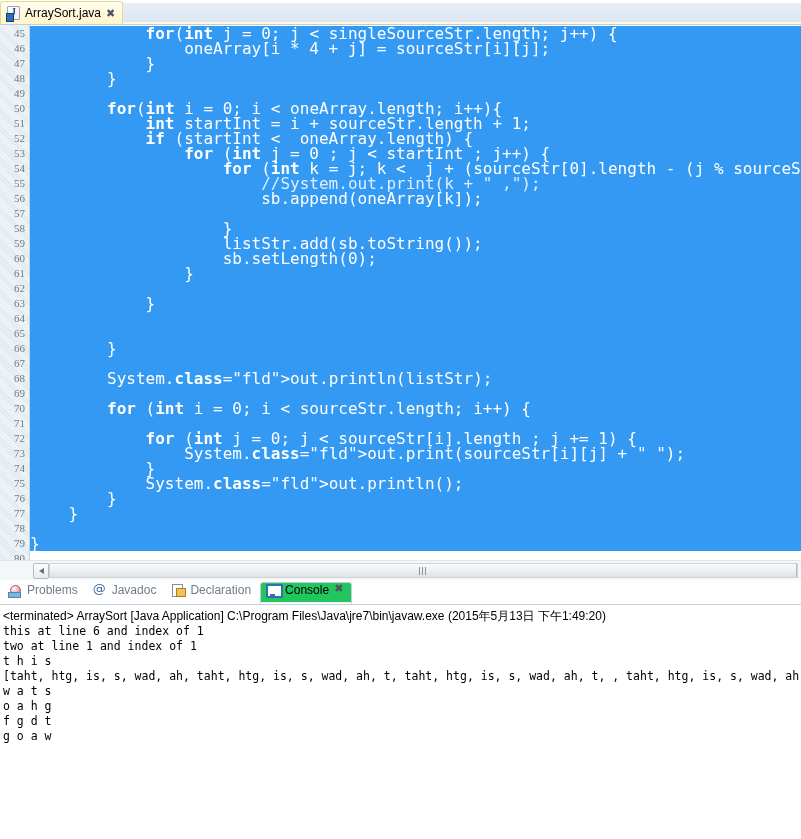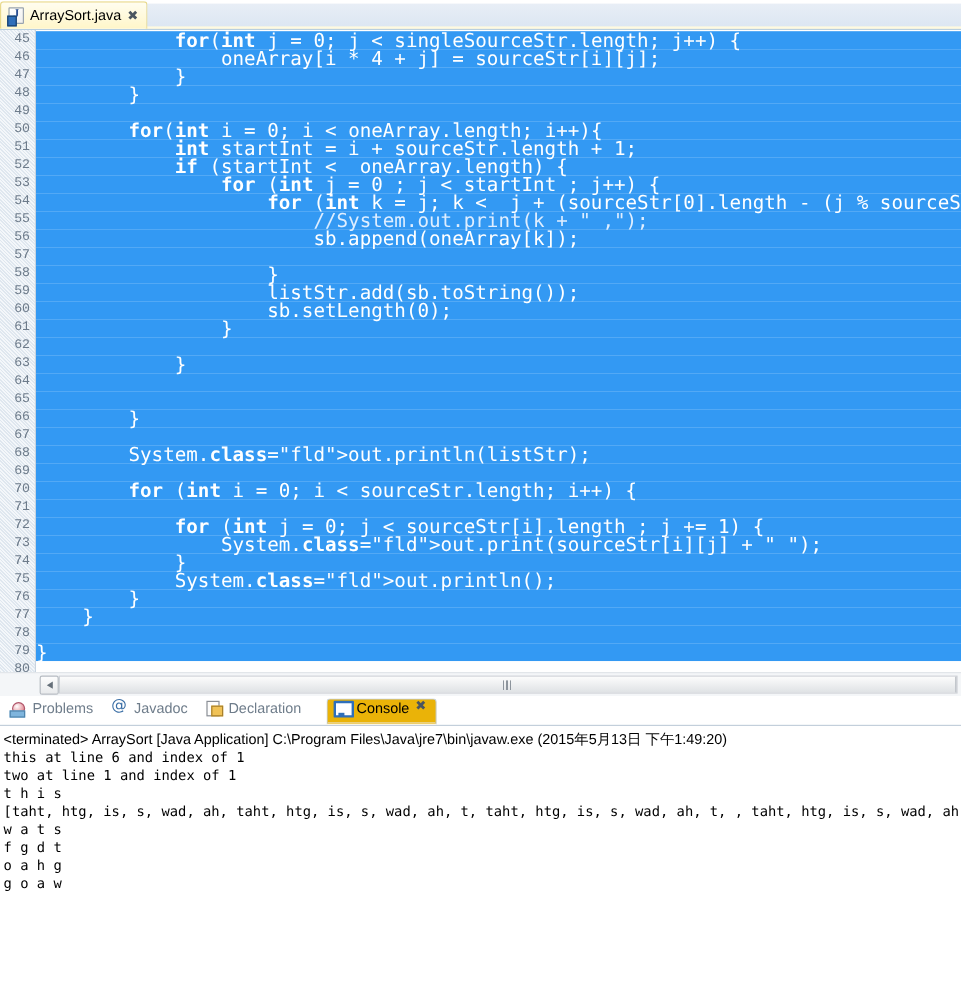--- a/index.html
+++ b/index.html
@@ -84,21 +84,21 @@
     width: 30px;
     flex: 0 0 30px;
     background:
       repeating-linear-gradient(45deg, #dfe7ef 0 1px, #f4f7fa 1px 2px);
     border-right: 1px solid #c8d4e0;
     padding-top: 1px;
     text-align: right;
   }
   .gutter .ln {
     height: 15px; line-height: 15px;
-    font-family: Liberation Mono, monospace;
+    font-family: Liberation Serif, serif;
     font-size: 11px;
     color: #6d7b8a;
     padding-right: 4px;
   }
   .code-area {
     flex: 1;
     position: relative;
     overflow: hidden;
     padding-top: 1px;
     background: #ffffff;
@@ -169,26 +169,25 @@
   .vtab {
     display: flex; gap: 5px;
     height: 22px;
     padding: 0 8px 0 5px;
     font-size: 12px;
     color: #6f7d8b;
     border: 1px solid transparent;
   }
   .vtab.active {
     color: #000;
-    background: #eab308;
+    background: #22c55e;
     border: 1px solid #c3cfdb;
     border-bottom-color: #ffffff;
     border-radius: 3px 3px 0 0;
     box-shadow: 0 -1px 0 #e9eff5 inset;
-    margin-left: 12px;
   }
   .vicon { width: 14px; height: 14px; position: relative; flex: 0 0 14px; }
 
   .ic-problems:before {
     content: ""; position: absolute; left: 2px; top: 2px;
     width: 9px; height: 9px; border-radius: 50%;
     background: radial-gradient(circle at 35% 30%, #ffffff, #e8a0a8 60%, #c4626e);
     border: 1px solid #b0556a;
   }
   .ic-problems:after {
@@ -372,17 +371,17 @@
   </div>
 
 <div class="console">
   <div class="console-header">&lt;terminated&gt; ArraySort [Java Application] C:\Program Files\Java\jre7\bin\javaw.exe (2015年5月13日 下午1:49:20)</div>
   <div>
       <div class="cons-line">this at line 6 and index of 1</div>
       <div class="cons-line">two at line 1 and index of 1</div>
       <div class="cons-line">t h i s</div>
       <div class="cons-line">[taht, htg, is, s, wad, ah, taht, htg, is, s, wad, ah, t, taht, htg, is, s, wad, ah, t, , taht, htg, is, s, wad, ah</div>
       <div class="cons-line">w a t s</div>
+      <div class="cons-line">o a h g</div>
       <div class="cons-line">f g d t</div>
-      <div class="cons-line">o a h g</div>
       <div class="cons-line">g o a w</div>
     </div>
 </div>
 
 </body></html>

